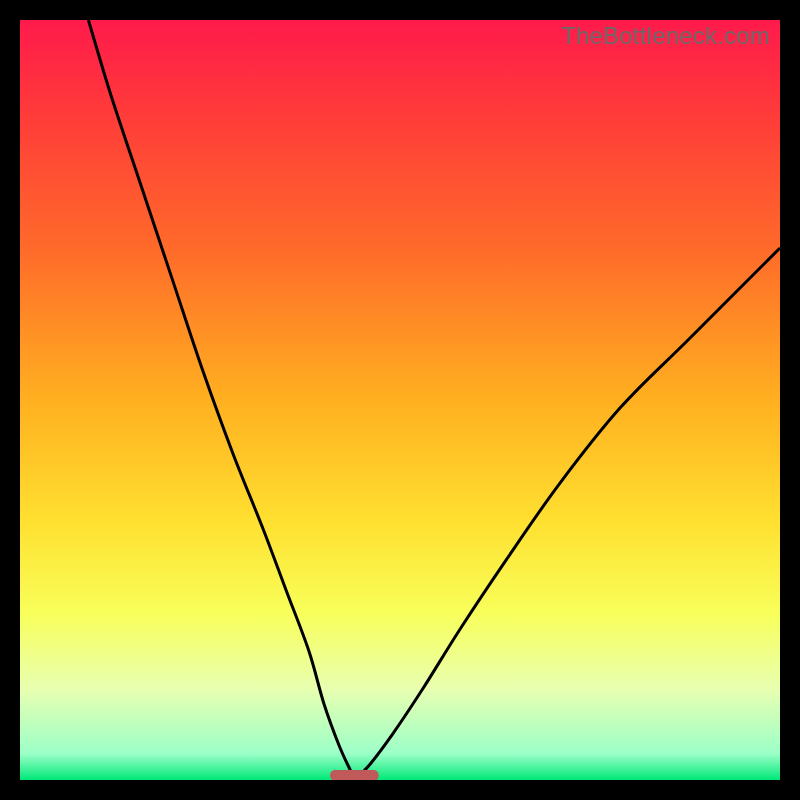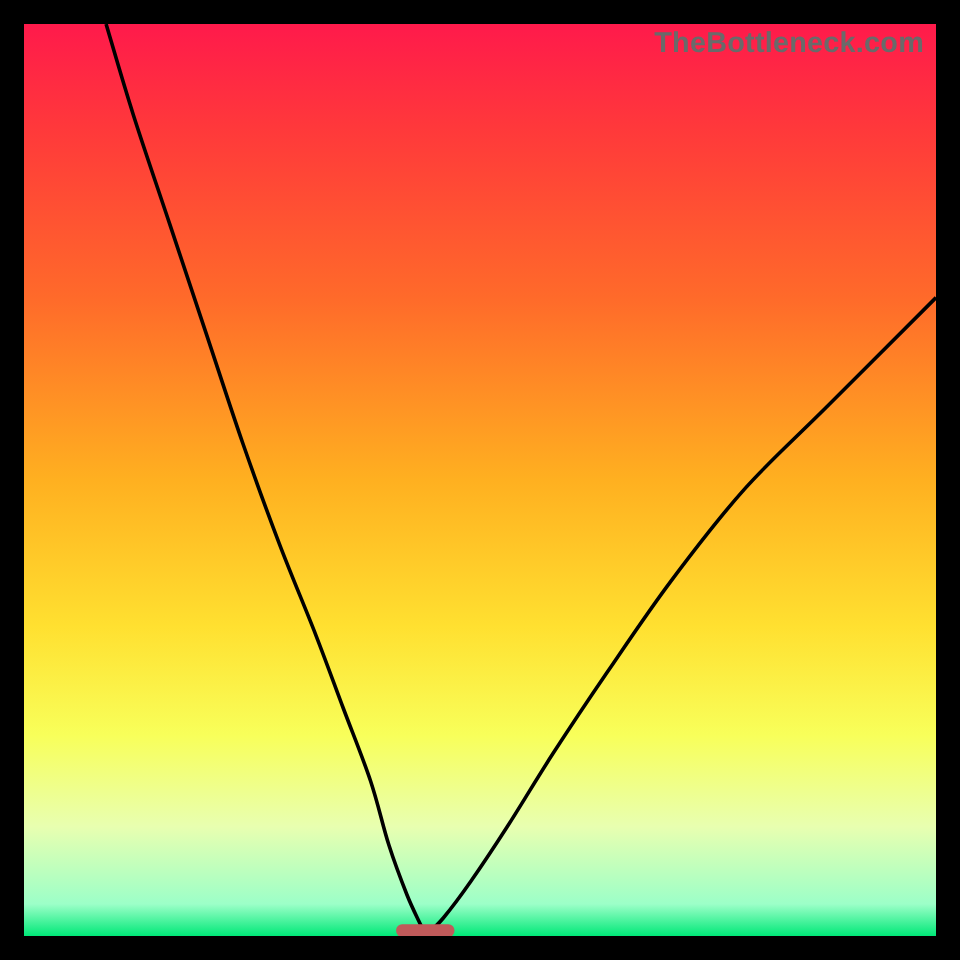--- a/index.html
+++ b/index.html
@@ -25,21 +25,21 @@
     top: 0;
     width: 760px;
     height: 760px;
   }
   .watermark {
     position: absolute;
     top: 2px;
     right: 10px;
     color: #6a6a6a;
     font-size: 24px;
-    font-weight: 700;
+    font-weight: 400;
     letter-spacing: 0.2px;
     user-select: none;
   }
   svg {
     display: block;
   }
 </style>
 </head>
 <body>
 

